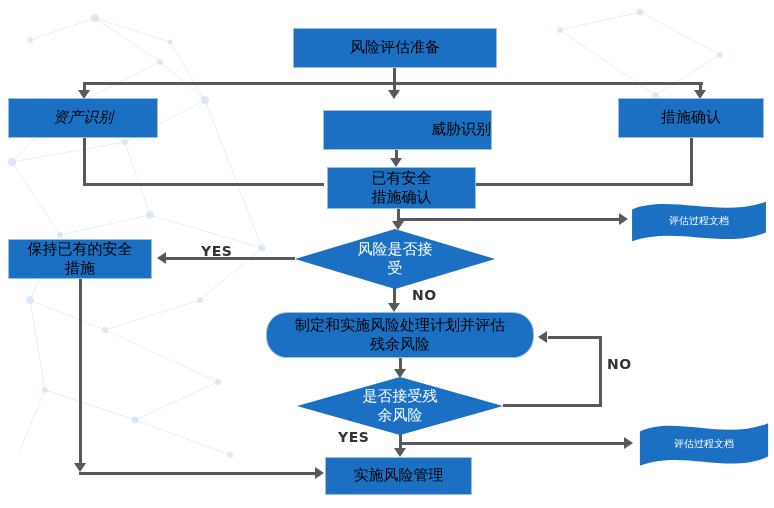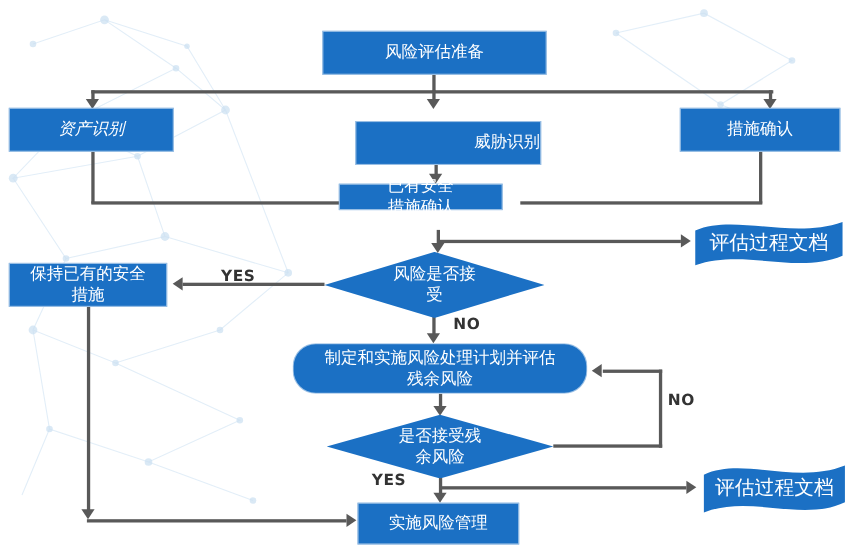--- a/index.html
+++ b/index.html
@@ -3,49 +3,49 @@
 <meta charset="utf-8">
 <style>
   html,body{margin:0;padding:0;background:#ffffff;}
   .canvas{
     position:relative;width:774px;height:508px;overflow:hidden;background:#ffffff;
     font-family:"DejaVu Sans","Liberation Sans",sans-serif;
   }
   .bg-net{position:absolute;left:0;top:0;width:774px;height:508px;pointer-events:none;}
   
   .node{
-    position:absolute;background:#1B70C4;color:#ffffff;
+    position:absolute;background:#1B70C4;color:#000000;
     display:flex;align-items:center;justify-content:center;text-align:center;
     font-size:15px;line-height:1.3;border:1px solid rgba(255,255,255,0.55);
     box-sizing:border-box;
   }
   .node .lbl{white-space:pre-line;}
   .n-prep{left:293px;top:28px;width:204px;height:40px;}
   .n-asset{left:8px;top:98px;width:150px;height:40px;font-style:italic;}
   .n-threat{left:323px;top:110px;width:169px;height:40px;justify-content:flex-end;}
   .n-vuln{left:618px;top:98px;width:146px;height:40px;}
-  .n-confirm{left:308px;top:167px;width:149px;height:24px;}
+  .n-confirm{left:327px;top:167px;width:149px;height:42px;}
   .n-keep{left:8px;top:239px;width:144px;height:40px;}
   .n-plan{left:266px;top:312px;width:268px;height:46px;border-radius:21px;}
   .n-impl{left:325px;top:457px;width:147px;height:38px;}
   
   .diamond{
     position:absolute;background:#1B70C4;color:#fff;border:none;
     clip-path:polygon(50% 0,100% 50%,50% 100%,0 50%);
     display:flex;align-items:center;justify-content:center;text-align:center;
     font-size:15px;line-height:1.25;
   }
   .d-1{left:295px;top:229px;width:200px;height:60px;}
   .d-2{left:297px;top:377px;width:206px;height:58px;}
   
   .flag{position:absolute;}
   .flag svg{position:absolute;left:0;top:0;width:100%;height:100%;}
   .flag .lbl{
     position:absolute;left:0;right:0;top:50%;transform:translateY(-52%);
-    text-align:center;color:#fff;font-size:18px;
+    text-align:center;color:#fff;font-size:10px;
   }
   .f-1{left:628px;top:197px;width:142px;height:48px;}
   .f-2{left:636px;top:418px;width:136px;height:52px;}
   
   .ln{position:absolute;background:#595959;}
   .ah{position:absolute;width:0;height:0;border-style:solid;}
   .ah-down{border-left:6px solid transparent;border-right:6px solid transparent;border-top:9px solid #595959;border-bottom:0;}
   .ah-right{border-top:6px solid transparent;border-bottom:6px solid transparent;border-left:9px solid #595959;border-right:0;}
   .ah-left{border-top:6px solid transparent;border-bottom:6px solid transparent;border-right:9px solid #595959;border-left:0;}
   

